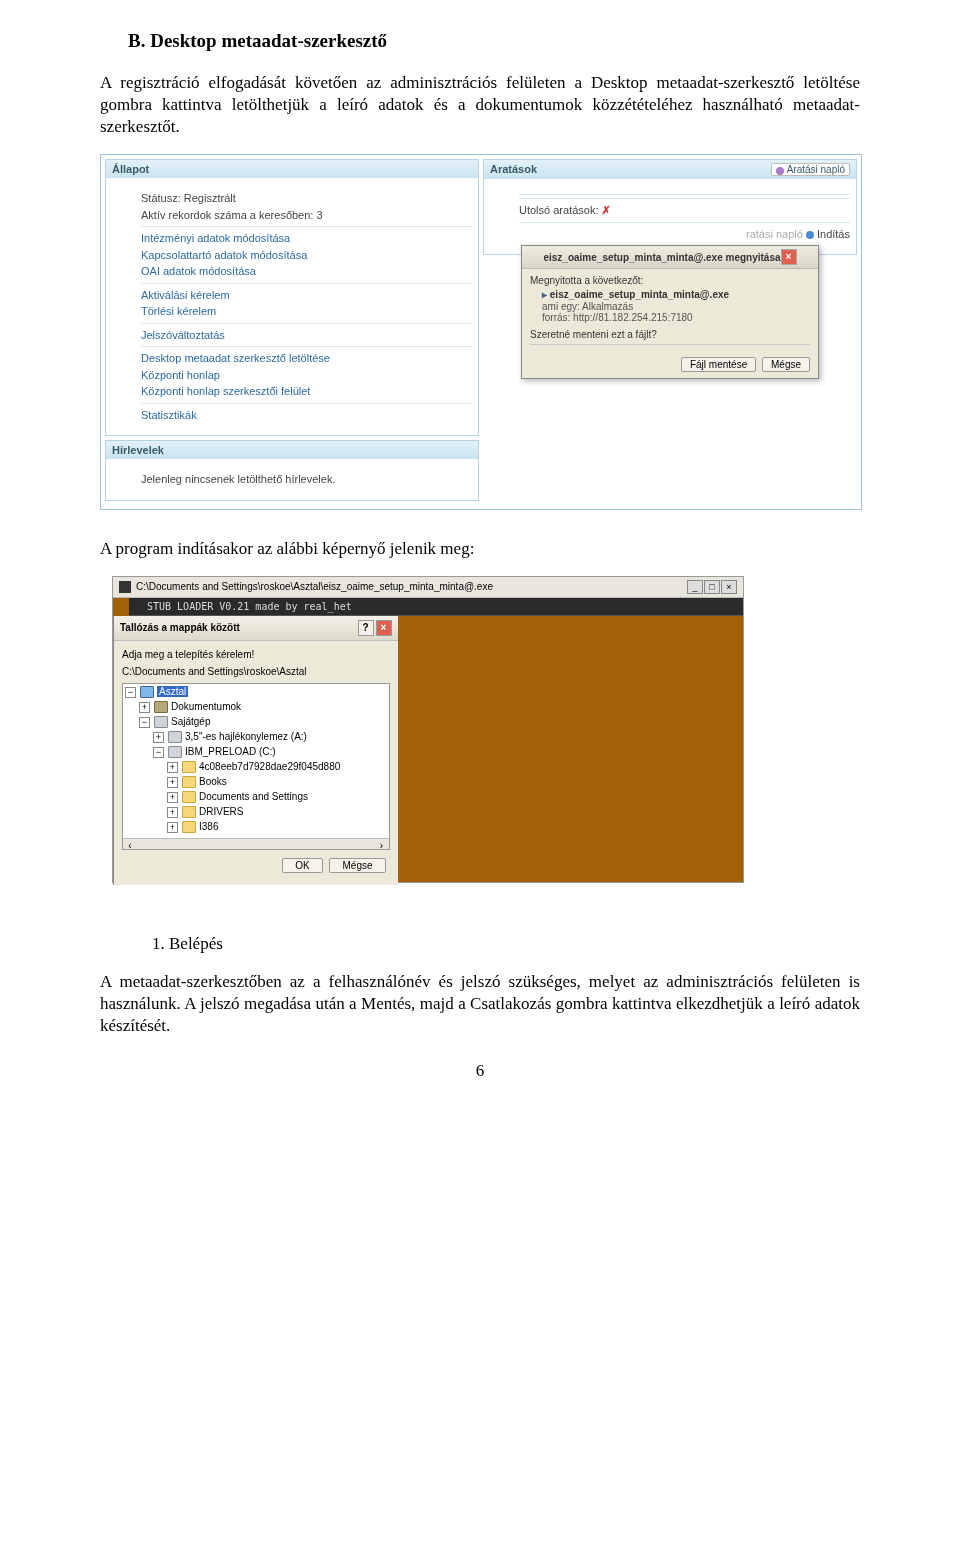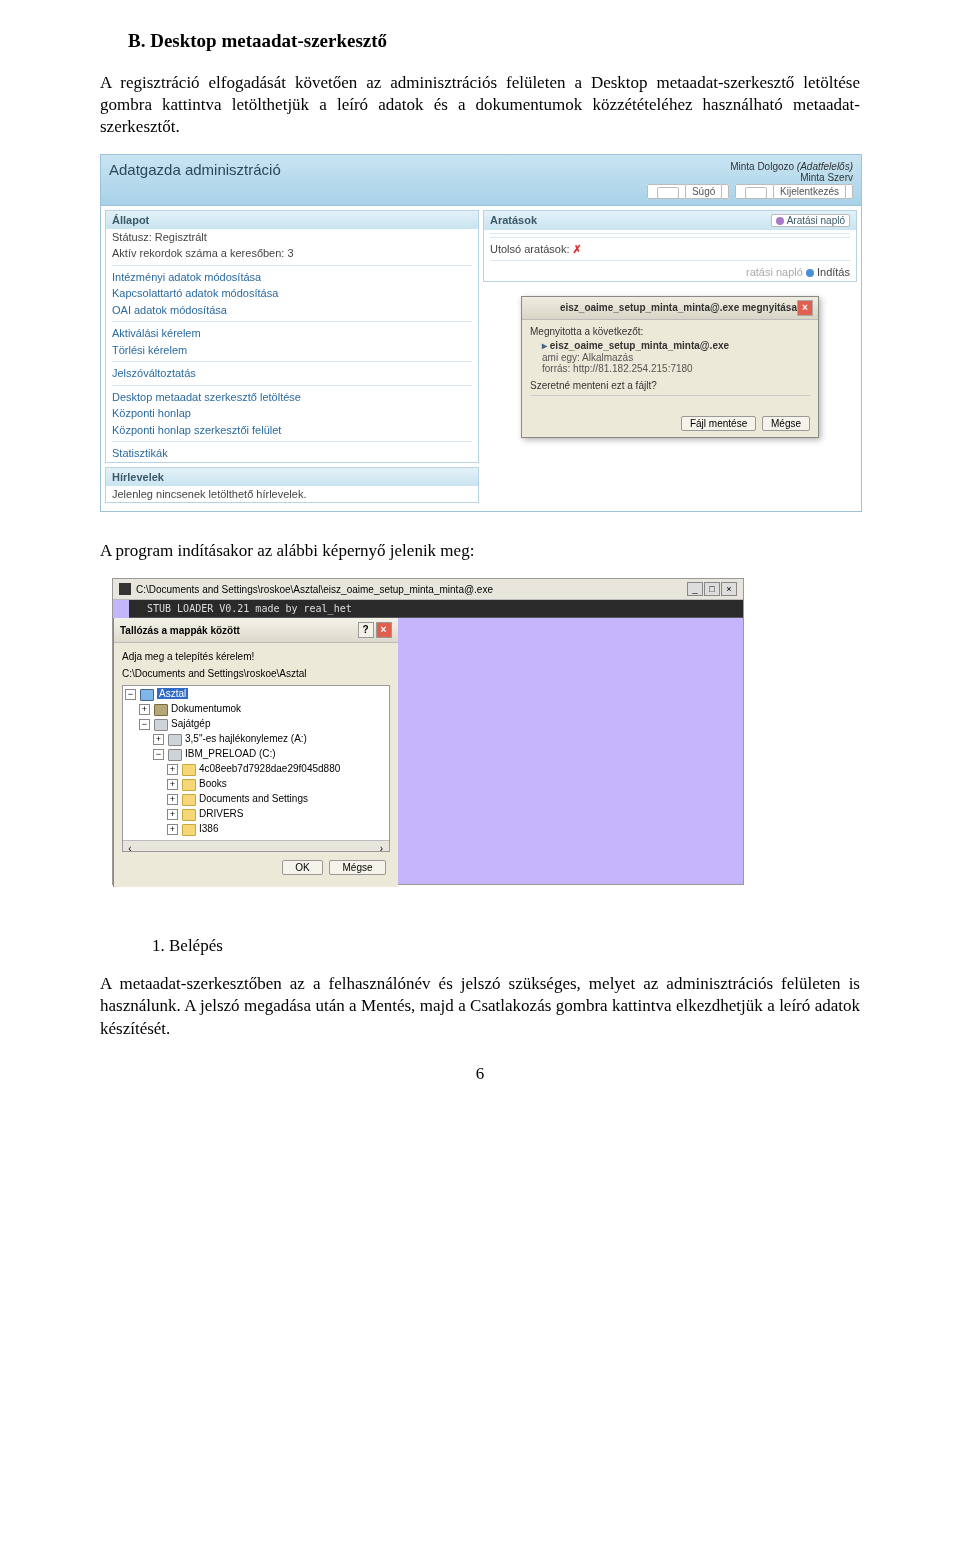--- a/index.html
+++ b/index.html
@@ -17,39 +17,39 @@
   .admin .topbar .right em { font-style:italic;}
   .admin .topbar .links { margin-top:3px; }
   .admin .topbar .links span { background:#fff; border:1px solid #bbb; padding:1px 6px; border-radius:2px; margin-left:3px; font-size:10px; color:#555;}
   .admin .dot { display:inline-block; width:8px; height:8px; border-radius:50%; margin-right:3px; vertical-align:middle;}
   .dot.purple{background:#a87bc9;} .dot.red{background:#d33;} .dot.blue{background:#4a8ed8;}
   .admin .cols { display:flex; gap:4px; padding:4px; position:relative;}
   .admin .col { width:50%; }
   .admin .panel { border:1px solid #b7d4e4; margin-bottom:4px; background:#fff;}
   .admin .panel .phead { background:linear-gradient(#e4f1f8,#c9e4f1); padding:3px 6px; font-weight:bold; color:#3a5a6a; display:flex; justify-content:space-between;}
   .admin .panel .phead .btn { background:#fff; border:1px solid #bbb; padding:0 4px; font-weight:normal; font-size:10px; border-radius:2px;}
-  .admin .panel .pbody { padding:0 6px; color:#444; line-height:1.5;}
+  .admin .panel .pbody { padding:12px 6px; color:#444; line-height:1.5;margin-left:29px;}
   .admin .sep { border-top:1px solid #d8e8f0; margin:3px 0;}
   .admin a { color:#2a6aa0; }
   .x { color:#d33; font-weight:bold;}
 
   
   .popup { position:absolute; left:420px; top:90px; width:296px; background:#ece9d8; border:1px solid #888; box-shadow:2px 2px 6px rgba(0,0,0,.3); font-family:Tahoma,Arial,sans-serif; font-size:10px;}
-  .popup .titlebar { background:linear-gradient(#f0ede0,#d8d5c7); padding:3px 5px; border-bottom:1px solid #bbb; display:flex; justify-content:flex-end; align-items:center; font-weight:bold; font-size:10px;}
+  .popup .titlebar { background:linear-gradient(#f0ede0,#d8d5c7); padding:3px 5px; border-bottom:1px solid #bbb; display:flex; justify-content:center; align-items:center; font-weight:bold; font-size:10px;}
   .popup .titlebar .close { background:#e06050; color:#fff; width:14px; height:14px; text-align:center; line-height:14px; border:1px solid #aaa; font-size:10px;}
   .popup .pbody2 { padding:6px 8px; }
   .popup .fname { font-weight:bold; margin:3px 0 1px 12px;}
   .popup .fname::before{content:"▸ "; color:#468;}
   .popup .meta { margin-left:12px; color:#555;}
   .popup .q { margin:6px 0 4px 0;}
-  .popup .btns { text-align:right; border-top:1px solid #ccc; padding-top:20px;}
+  .popup .btns { text-align:right; border-top:1px solid #ccc; padding-top:12px;}
   .popup .btns button { font-size:10px; padding:1px 8px; background:#f5f3ea; border:1px solid #999; border-radius:2px; margin-left:3px;}
 
   
-  .cmdwrap { width:630px; border:1px solid #999; font-family:Tahoma,Arial,sans-serif; font-size:10px; background:#c4b5fd;}
+  .cmdwrap { width:630px; border:1px solid #999; font-family:Tahoma,Arial,sans-serif; font-size:10px; background:#a16207;}
   .cmdwrap .wtitle { background:#e8e6dc; padding:3px 6px; border-bottom:1px solid #bbb; display:flex; align-items:center; gap:5px;}
   .cmdwrap .wtitle .icon { width:12px; height:12px; background:#333; display:inline-block;}
   .cmdwrap .wtitle .controls { margin-left:auto; display:flex; gap:1px;}
   .cmdwrap .wtitle .controls span { width:14px; height:12px; border:1px solid #888; background:#ddd; text-align:center; line-height:12px; font-size:9px;}
   .cmdwrap .stub { background:#2a2a2a; color:#dcdcdc; padding:3px 18px; font-family:"Lucida Console",monospace; font-size:10px; border-bottom:1px solid #555;margin-left:16px;}
   .cmdwrap .body { display:flex; height:266px;flex-direction:column;}
   .cmdwrap .blackarea { background:#000; width:55%;}
   .cmdwrap .dialog { width:45%; background:#ece9d8; border-left:1px solid #888; display:flex; flex-direction:column;}
   .dialog .dtitle { background:linear-gradient(#f4f2e8,#ddd9cb); padding:4px 6px; border-bottom:1px solid #bbb; font-weight:bold; display:flex; justify-content:space-between; align-items:center;}
   .dialog .dtitle .qc{display:flex; gap:2px;}
@@ -72,32 +72,20 @@
   .dialog .dbtns button{font-size:10px;padding:1px 12px;background:#f5f3ea;border:1px solid #999;border-radius:2px;margin-left:4px;}
 </style>
 </head>
 <body>
 
 <div class="page">
   <h2>B. Desktop metaadat-szerkesztő</h2>
   <p>A regisztráció elfogadását követően az adminisztrációs felületen a Desktop metaadat-szerkesztő letöltése gombra kattintva letölthetjük a leíró adatok és a dokumentumok közzétételéhez használható metaadat-szerkesztőt.</p>
 
   <div class="admin">
-    <div class="topbar">
-      <div class="title">Adatgazda adminisztráció</div>
-      <div class="right">
-        <span>Minta Dolgozo</span>
-        <em>(Adatfelelős)</em><br>
-        <span>Minta Szerv</span>
-        <div class="links">
-          <span><span class="dot purple"></span><span>Súgó</span></span>
-          <span><span class="dot red"></span><span>Kijelentkezés</span></span>
-        </div>
-      </div>
-    </div>
     <div class="cols">
       <div class="col">
         <div class="panel">
           <div class="phead">
               <span>Állapot</span>
             </div>
           <div class="pbody">
             <div><span>Státusz: Regisztrált</span></div>
             <div>Aktív rekordok száma a keresőben: 3</div>
             <div class="sep"></div>

